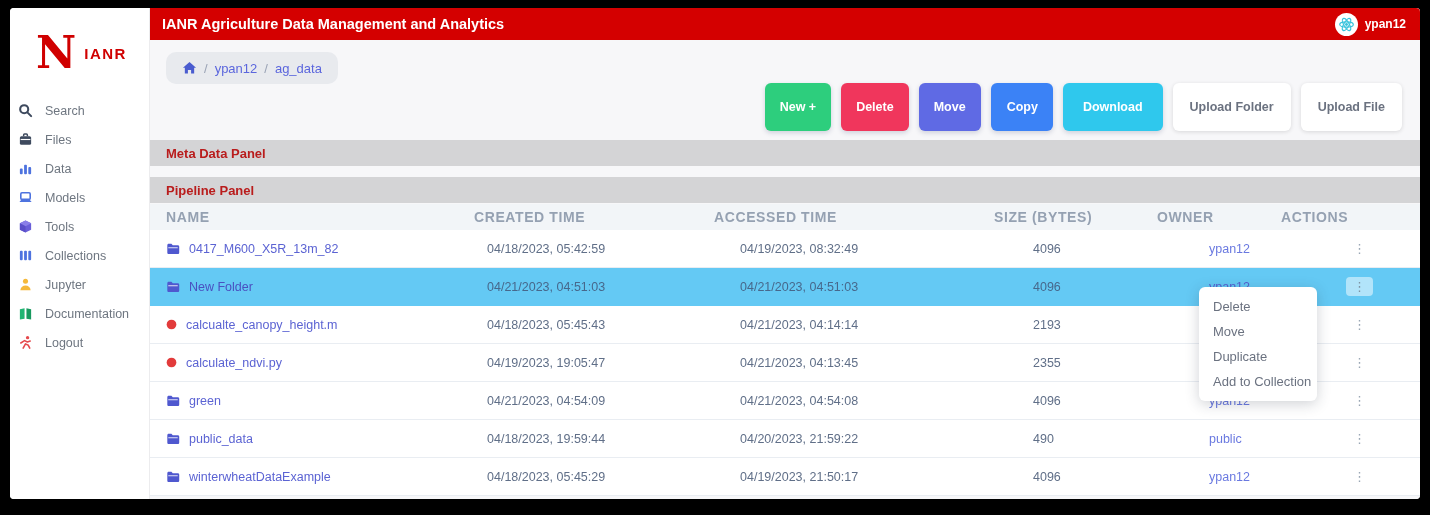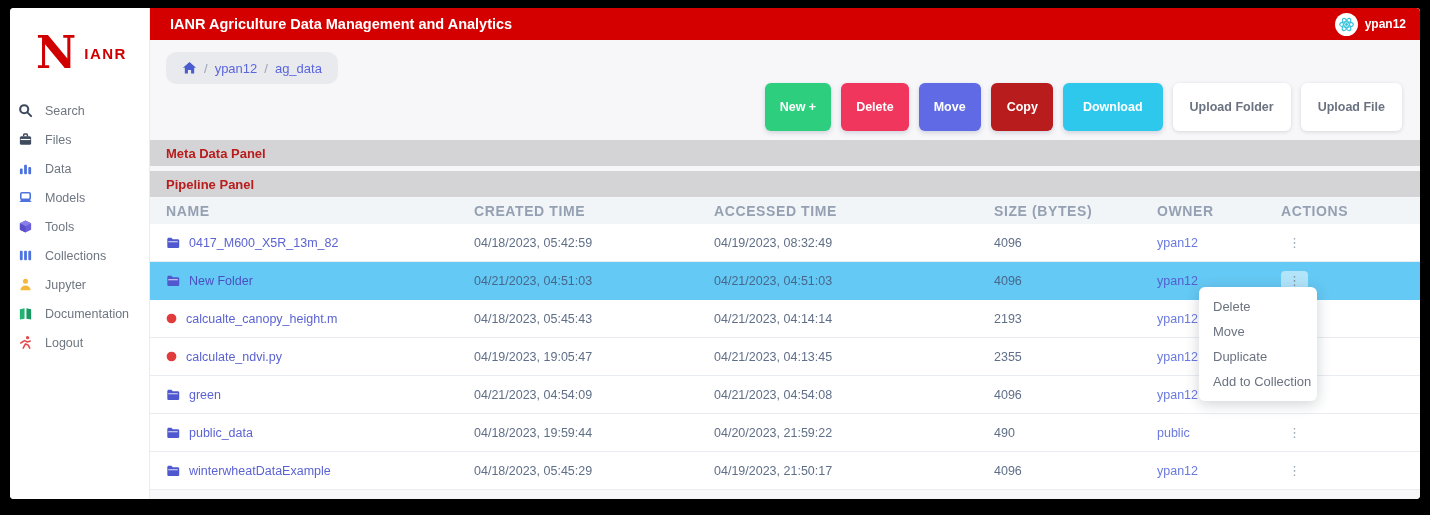--- a/index.html
+++ b/index.html
@@ -14,57 +14,57 @@
   .logo-n{font-family:"DejaVu Serif","Liberation Serif",serif;font-weight:bold;color:#d00000;
           font-size:44px;line-height:.85;}
   .logo-txt{color:#d00000;font-weight:bold;font-size:15px;letter-spacing:1.5px;}
   .nav{margin-top:14px;}
   .nav-item{display:flex;align-items:center;gap:11px;height:29px;padding-left:7px;cursor:pointer;}
   .nav-item .ic{width:17px;height:17px;display:inline-flex;align-items:center;justify-content:center;flex-shrink:0;}
   .nav-label{font-size:12.5px;color:#6e7680;}
 
   
   .main{flex:1;display:flex;flex-direction:column;background:#f7f7f9;min-width:0;}
-  .topbar{height:32px;background:#d40000;display:flex;align-items:center;padding:0 14px 0 20px;flex-shrink:0;}
+  .topbar{height:32px;background:#d40000;display:flex;align-items:center;padding:0 14px 0 12px;flex-shrink:0;}
   .topbar-title{color:#fff;font-weight:bold;font-size:14.5px;}
   .userchip{margin-left:auto;display:flex;align-items:center;cursor:pointer;}
   .avatar{width:23px;height:23px;border-radius:50%;background:#fff;display:flex;align-items:center;justify-content:center;}
   .username{color:#fff;font-weight:bold;font-size:12px;margin-left:7px;}
 
   .content{flex:1;position:relative;overflow:hidden;}
 
   .crumb-wrap{padding:12px 0 0 16px;height:44px;}
   .breadcrumb{display:inline-flex;align-items:center;gap:7px;background:#e8eaee;border-radius:10px;
               height:32px;padding:0 16px;font-size:13px;}
   .crumb-link{color:#5b66dd;cursor:pointer;}
   .crumb-sep{color:#9aa3b5;}
 
   .toolbar{display:flex;justify-content:flex-end;align-items:center;gap:10px;padding:6px 18px 0 0;height:40px;}
   .btn{height:48px;border:none;border-radius:6px;padding:0 15px;font-size:12.5px;font-weight:bold;
        color:#fff;cursor:pointer;box-shadow:0 2px 5px rgba(30,40,90,.18);}
   .btn-new{background:#2dce7d;}
   .btn-delete{background:#f0365c;}
   .btn-move{background:#5f6ae4;}
-  .btn-copy{background:#b91c1c;padding-left:16px;}
+  .btn-copy{background:#3b82f6;padding-left:16px;}
   .btn-download{background:#2fc8ed;padding:0 20px;}
   .btn-light{background:#fff;color:#6b7280;font-weight:600;padding:0 17px;box-shadow:0 1px 4px rgba(0,0,0,.13);}
 
   .panel-bar{height:26px;background:#d4d4d6;display:flex;align-items:center;padding-left:16px;
              font-size:13px;font-weight:bold;color:#b91c1c;cursor:pointer;}
   .panel-meta{margin-top:16px;}
-  .panel-pipeline{margin-top:5px;}
+  .panel-pipeline{margin-top:11px;}
 
   .thead{margin-top:1px;height:26px;background:#f2f5f8;display:grid;
          grid-template-columns:324px 240px 280px 163px 124px 1fr;align-items:center;}
   .th{font-size:14px;font-weight:700;color:#95a1b2;letter-spacing:.6px;text-transform:uppercase;}
   .th:first-child{padding-left:16px;}
 
   .tbody{background:#fff;}
   .trow{height:38px;display:grid;grid-template-columns:324px 240px 280px 163px 124px 1fr;
-        align-items:center;background:#fff;border-bottom:1px solid #e9edf2;cursor:pointer;}
+        align-items:center;background:#fff;border-bottom:1px solid #e9edf2;cursor:pointer;gap:13px;}
   .cell{font-size:12.5px;color:#606f88;}
   .name-cell{display:flex;align-items:center;gap:9px;padding-left:16px;}
   .fname{color:#5b63d3;}
   .owner{color:#6a79e0;}
   .icon{display:inline-flex;align-items:center;}
   .kebab{font-size:13px;color:#9aa7b5;padding:2px 7px;border-radius:4px;line-height:1;}
   .trow.selected{background:#64c9f4;border-bottom-color:#64c9f4;}
   .trow.selected .cell{color:#47688c;}
   .trow.selected .fname{color:#4a50c0;}
   .trow.selected .owner{color:#5560cf;}

